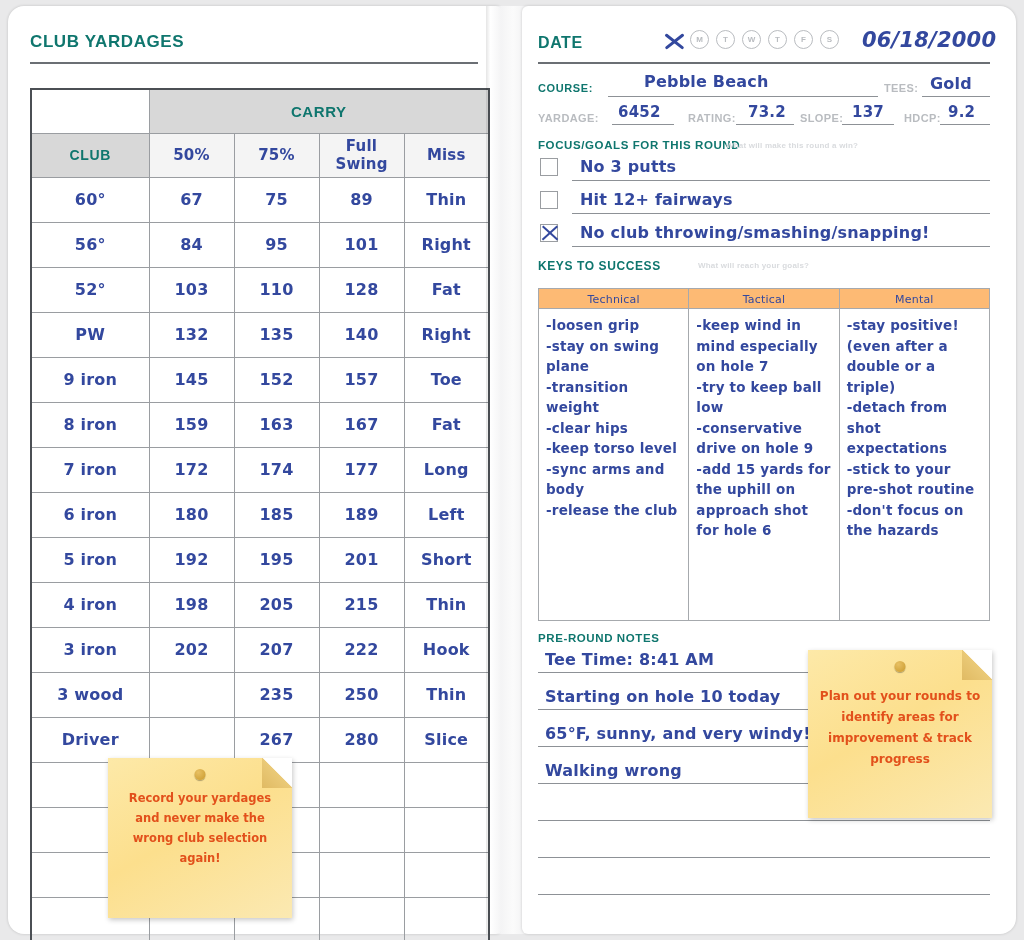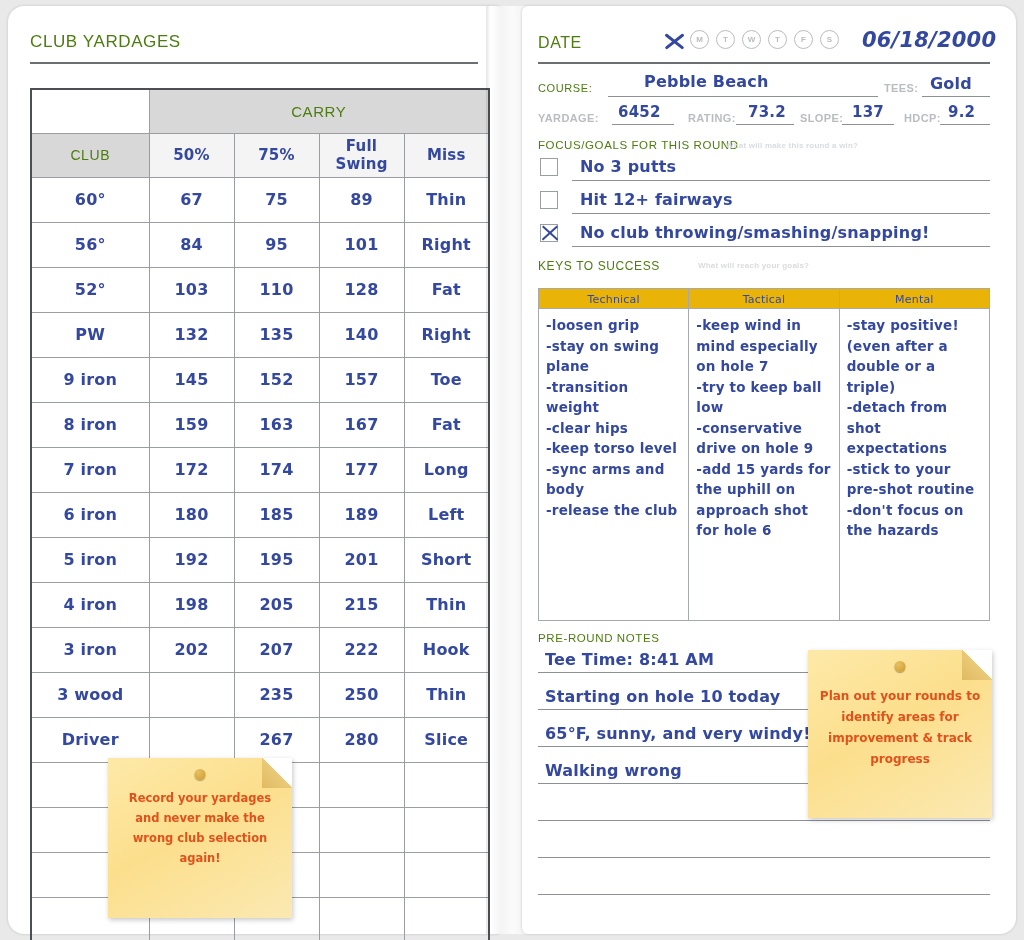--- a/index.html
+++ b/index.html
@@ -29,22 +29,22 @@
 
   
   .ink {
     color: #33489e;
     font-family: "DejaVu Sans", sans-serif;
     font-weight: bold;
     letter-spacing: .2px;
   }
   .label-caps {
     font-family: "Liberation Sans", sans-serif;
-    font-weight: normal;
-    color: #4d7c0f;
+    font-weight: bold;
+    color: #0f766e;
     letter-spacing: .6px;
   }
   .label-faint { color: #b9bcc0; font-weight: bold; letter-spacing:.4px; }
   .hint {
     color: #d9dbde; font-weight: bold; font-size: 8px; letter-spacing: .2px;
   }
 
   
   .l-title { position:absolute; left: 22px; top: 26px; font-size: 17px; }
   .l-rule  { position:absolute; left: 22px; top: 56px; width: 448px;
@@ -127,21 +127,21 @@
   .chk.x::before, .chk.x::after {
     content:""; position:absolute; left:-1px; top:7px; width: 20px; height:2.4px;
     background:#33489e;
   }
   .chk.x::before { transform: rotate(42deg); }
   .chk.x::after  { transform: rotate(-42deg); }
 
   table.keys { position:absolute; left: 538px; top: 288px;
                width: 452px; border-collapse: collapse; table-layout:fixed; }
   table.keys th, table.keys td { border: 1px solid #a6a9ad; vertical-align: top; }
-  table.keys th { height: 20px; background:#eab308; }
+  table.keys th { height: 20px; background:#fdba74; }
   table.keys th .ink { font-size: 11px; font-weight: normal; }
   table.keys td { padding: 6px 7px 8px; height: 312px; }
   table.keys td .ink { font-size: 13.5px; line-height: 1.52; display:block; }
 
   .pr-label { position:absolute; left: 538px; top: 632px; font-size: 11.5px; }
   .note-line { position:absolute; left: 538px; width: 452px;
                border-bottom: 1.6px solid #8d9196; }
   .note-text { position:absolute; left: 545px; font-size: 16px; }
 </style>
 </head>

